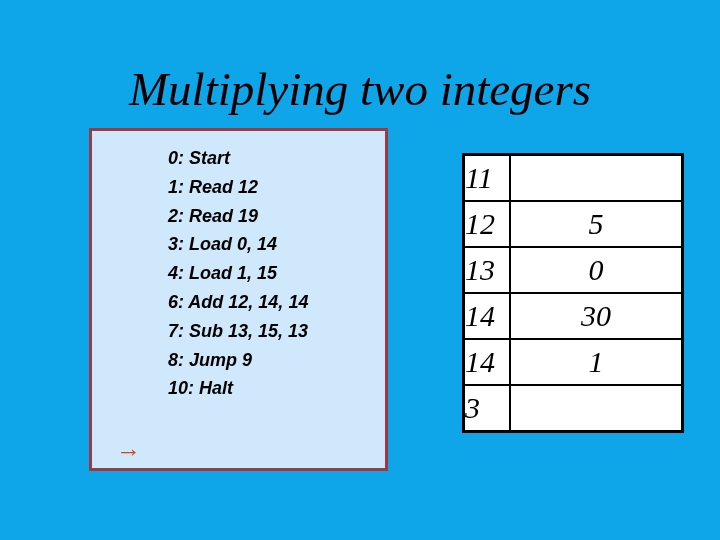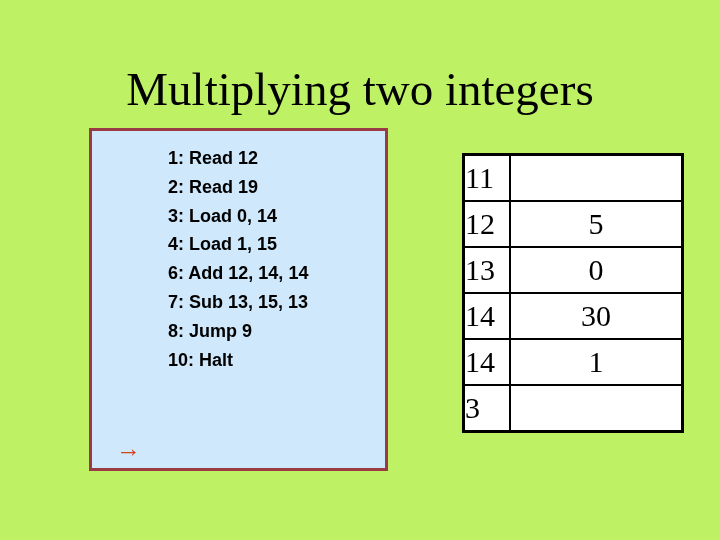--- a/index.html
+++ b/index.html
@@ -5,22 +5,23 @@
   html, body {
     margin: 0;
     padding: 0;
     background: #ffffff;
     font-family: "Liberation Sans", sans-serif;
   }
   .slide {
     position: relative;
     width: 720px;
     height: 540px;
-    background: #bef264;
+    background: #0ea5e9;
     overflow: hidden;
+    font-style: italic;
   }
   .slide-title {
     position: absolute;
     top: 66px;
     left: 0;
     width: 100%;
     margin: 0;
     text-align: center;
     font-family: "Liberation Serif", serif;
     font-weight: 400;
@@ -96,20 +97,21 @@
 </head>
 <body>
 
 <div class="slide">
 
   <h1 class="slide-title">Multiplying two integers</h1>
 
   <div class="program-box">
     <span class="current-arrow">→</span>
     <div class="program-listing" id="program-listing">
+        <div class="program-line">0: Start</div>
         <div class="program-line">1: Read 12</div>
         <div class="program-line">2: Read 19</div>
         <div class="program-line">3: Load 0, 14</div>
         <div class="program-line">4: Load 1, 15</div>
         <div class="program-line">6: Add 12, 14, 14</div>
         <div class="program-line">7: Sub 13, 15, 13</div>
         <div class="program-line">8: Jump 9</div>
         <div class="program-line">10: Halt</div>
       </div>
   </div>

